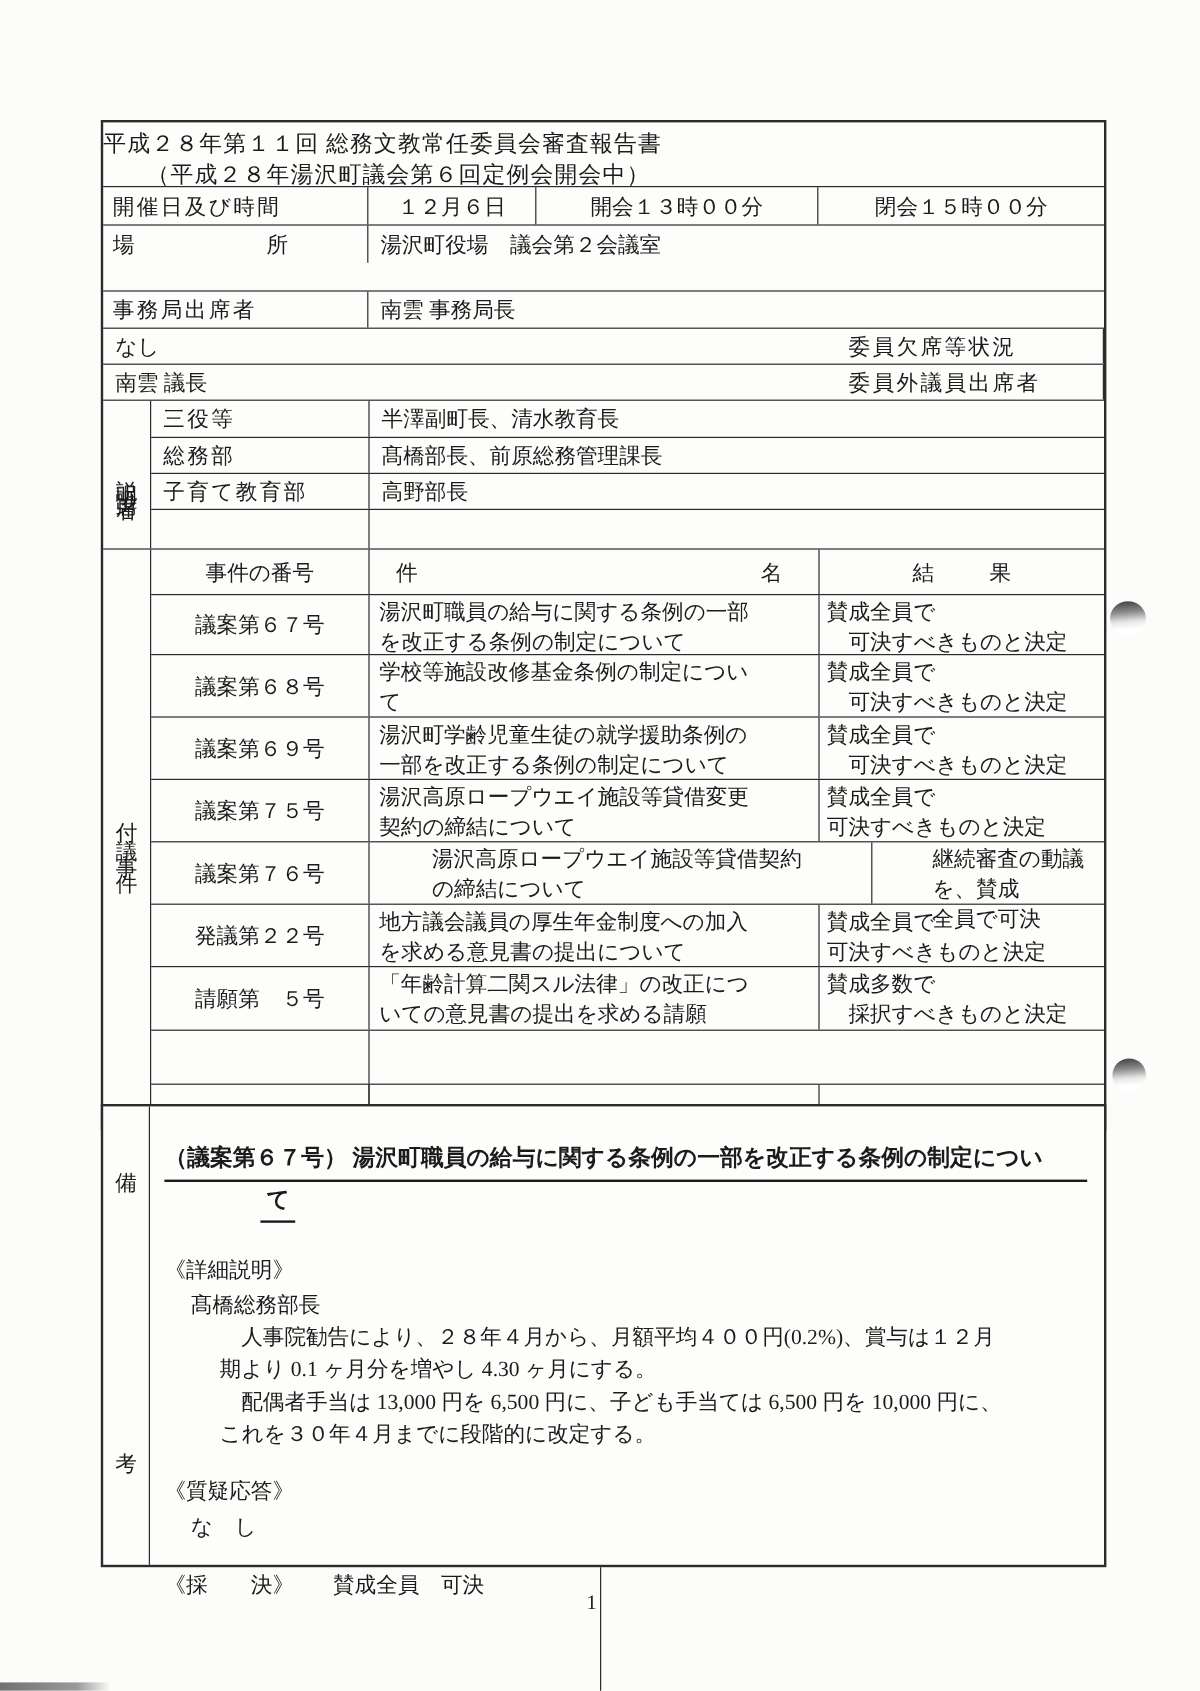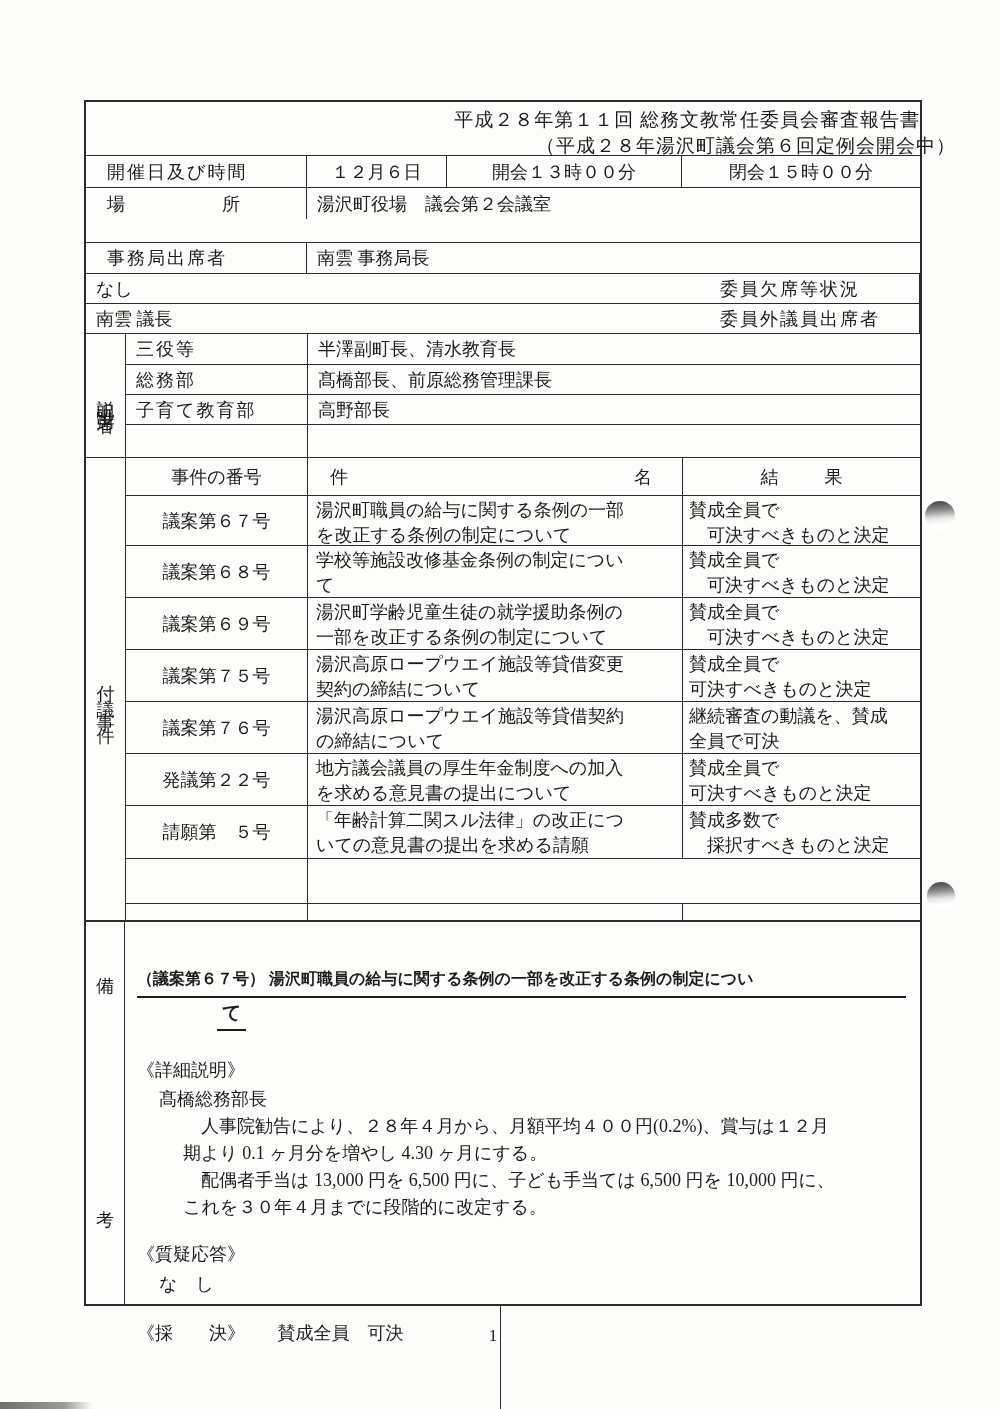--- a/index.html
+++ b/index.html
@@ -17,31 +17,31 @@
   .sheet{
     position:absolute;left:84px;top:100px;width:838px;
     border:2px solid #2b2b2b;
     background:#fdfdfb;
     box-sizing:border-box;
     font-size:18px;
   }
   .t-row{display:flex;box-sizing:border-box;}
   .t-row + .t-row{border-top:1.5px solid #2b2b2b;}
   .cell{box-sizing:border-box;}
-  .row-title{height:53px;display:block;text-align:right;}
+  .row-title{height:53px;display:block;text-align:left;}
   .title-line1{font-size:19px;letter-spacing:1px;padding-top:5px;}
   .title-line2{font-size:19px;letter-spacing:1px;transform:translateX(36px);}
   .row-datetime{height:32px;}
   .row-place{height:32px;}
   .row-secretariat{height:31px;margin-top:23px;}
   .row-absence{height:30px;}
   .row-nonmember{height:30px;}
   .label-cell{
     width:221px;flex:0 0 221px;border-right:1.5px solid #2b2b2b;
-    padding-left:21px;display:flex;align-items:center;letter-spacing:2px;
+    padding-left:8px;display:flex;align-items:center;letter-spacing:2px;
   }
   .value-cell{flex:1;display:flex;align-items:center;padding-left:10px;}
   .dt-date{width:140px;flex:0 0 140px;border-right:1.5px solid #2b2b2b;display:flex;align-items:center;justify-content:center;}
   .dt-open{width:235px;flex:0 0 235px;border-right:1.5px solid #2b2b2b;display:flex;align-items:center;justify-content:center;}
   .dt-close{flex:1;display:flex;align-items:center;justify-content:center;}
   .place-label{justify-content:space-between;padding-right:64px;}
 
   
   .block-explainers{height:124px;}
   .side-cell{
@@ -63,21 +63,21 @@
   .ex-value{flex:1;display:flex;align-items:center;padding-left:10px;}
 
   
   .block-agenda{height:483px;}
   .block-agenda .v-text{letter-spacing:14px;}
   .ag-table{flex:1;display:flex;flex-direction:column;}
   .ag-row{display:flex;box-sizing:border-box;}
   .ag-row + .ag-row{border-top:1.5px solid #2b2b2b;}
   .ag-header{height:37px;}
   .ag-r0{height:50px;}.ag-r1{height:52px;}.ag-r2{height:52px;}
-  .ag-r3{height:52px;}.ag-r4{height:52px;}.ag-r5{height:52px;}
+  .ag-r3{height:52px;}.ag-r4{height:52px;gap:44px;}.ag-r5{height:52px;}
   .ag-r6{height:53px;}.ag-r7{height:45px;flex-direction:column;}.ag-r8{flex:1;}
   .ag-num{
     width:182px;flex:0 0 182px;border-right:1.5px solid #2b2b2b;
     display:flex;align-items:center;justify-content:center;box-sizing:border-box;
   }
   .ag-name{
     width:375px;flex:0 0 375px;border-right:1.5px solid #2b2b2b;
     padding:2px 6px 0 8px;line-height:25px;white-space:pre-line;box-sizing:border-box;
   }
   .ag-result{flex:1;padding:2px 2px 0 6px;line-height:25px;white-space:pre-line;box-sizing:border-box;}
@@ -91,22 +91,22 @@
     border:2px solid #2b2b2b;background:#fdfdfb;
     box-sizing:border-box;display:flex;font-size:18px;
   }
   .re-side{
     width:39px;flex:0 0 39px;border-right:1.5px solid #2b2b2b;
     display:flex;flex-direction:column;align-items:center;
     justify-content:space-between;padding:52px 0 72px;box-sizing:border-box;
   }
   .re-content{flex:1;padding:12px 14px 0 12px;box-sizing:border-box;}
   .re-h1{
-    font-weight:bold;font-size:16px;line-height:30px;
-    border-bottom:2px solid #1b1b1b;padding-bottom:2px;margin-top:30px;
+    font-weight:bold;font-size:19px;line-height:30px;
+    border-bottom:2px solid #1b1b1b;padding-bottom:2px;margin-top:17px;
   }
   .re-h2-wrap{line-height:30px;}
   .re-h2{
     font-weight:bold;font-size:19px;display:inline-block;
     margin-left:80px;border-bottom:2px solid #1b1b1b;padding:0 5px 1px;
   }
   .re-detail-label{margin-top:24px;line-height:30px;}
   .re-speaker{margin-left:22px;line-height:28px;}
   .re-para{margin-left:46px;line-height:27px;white-space:pre-line;}
   .re-qa-label{margin-top:18px;line-height:30px;}

